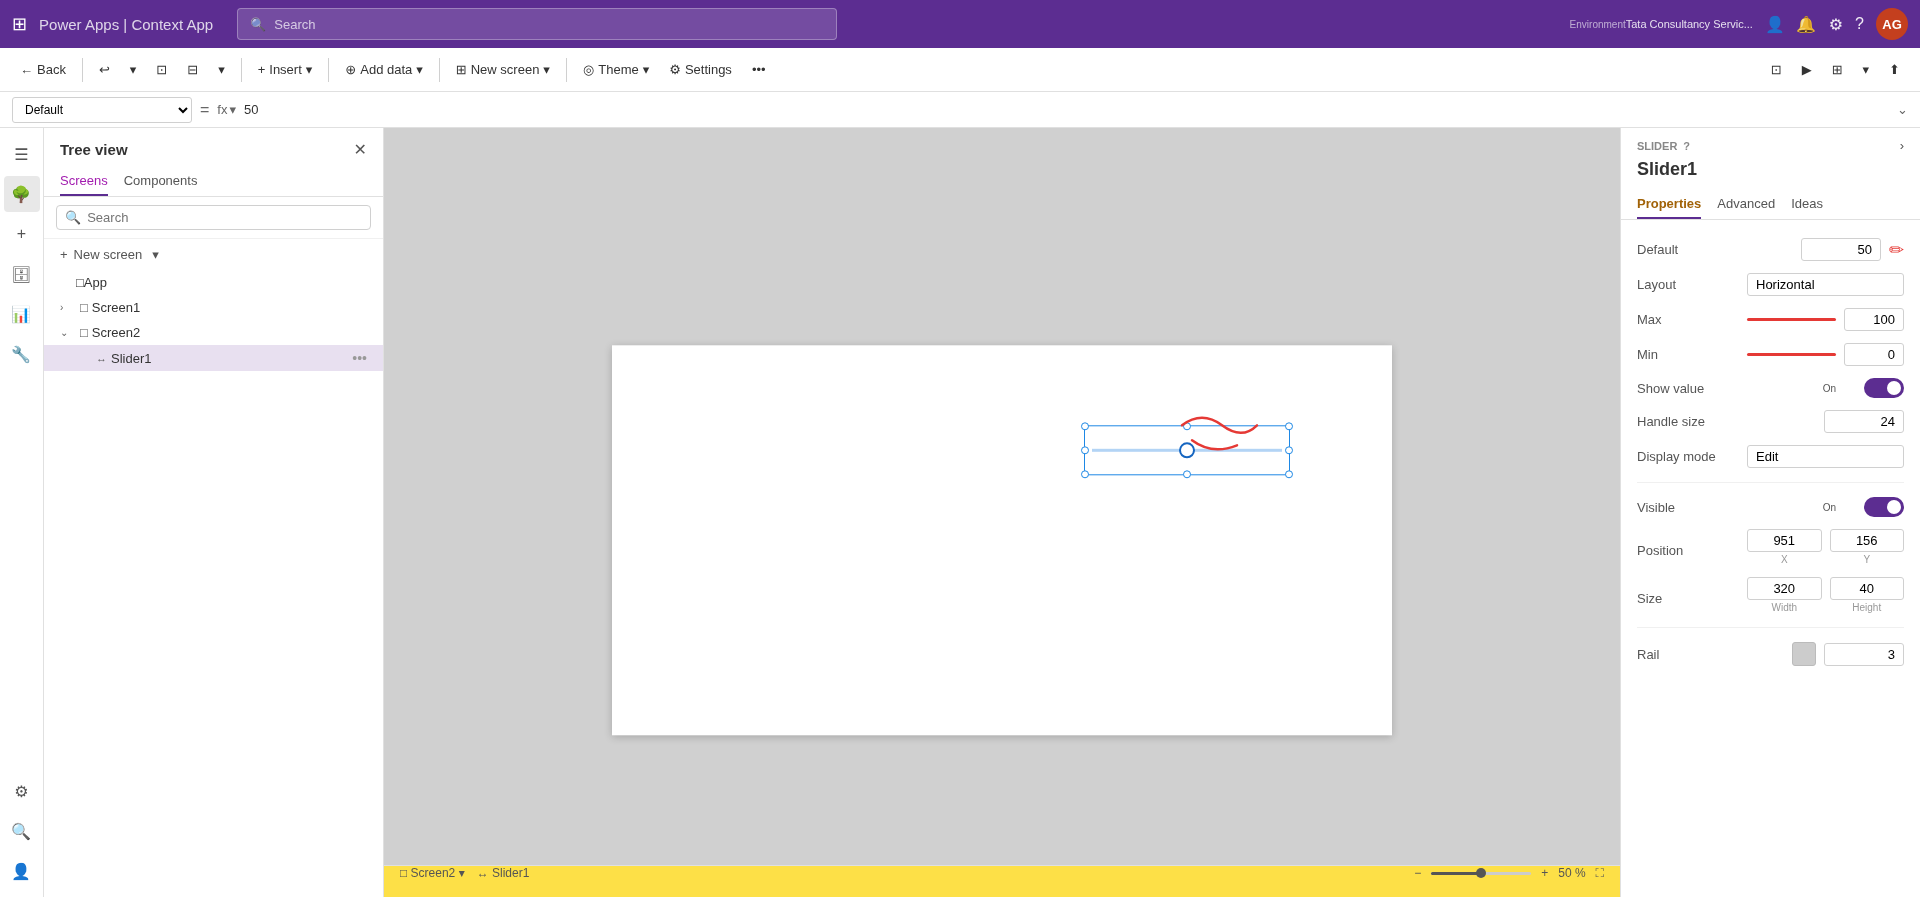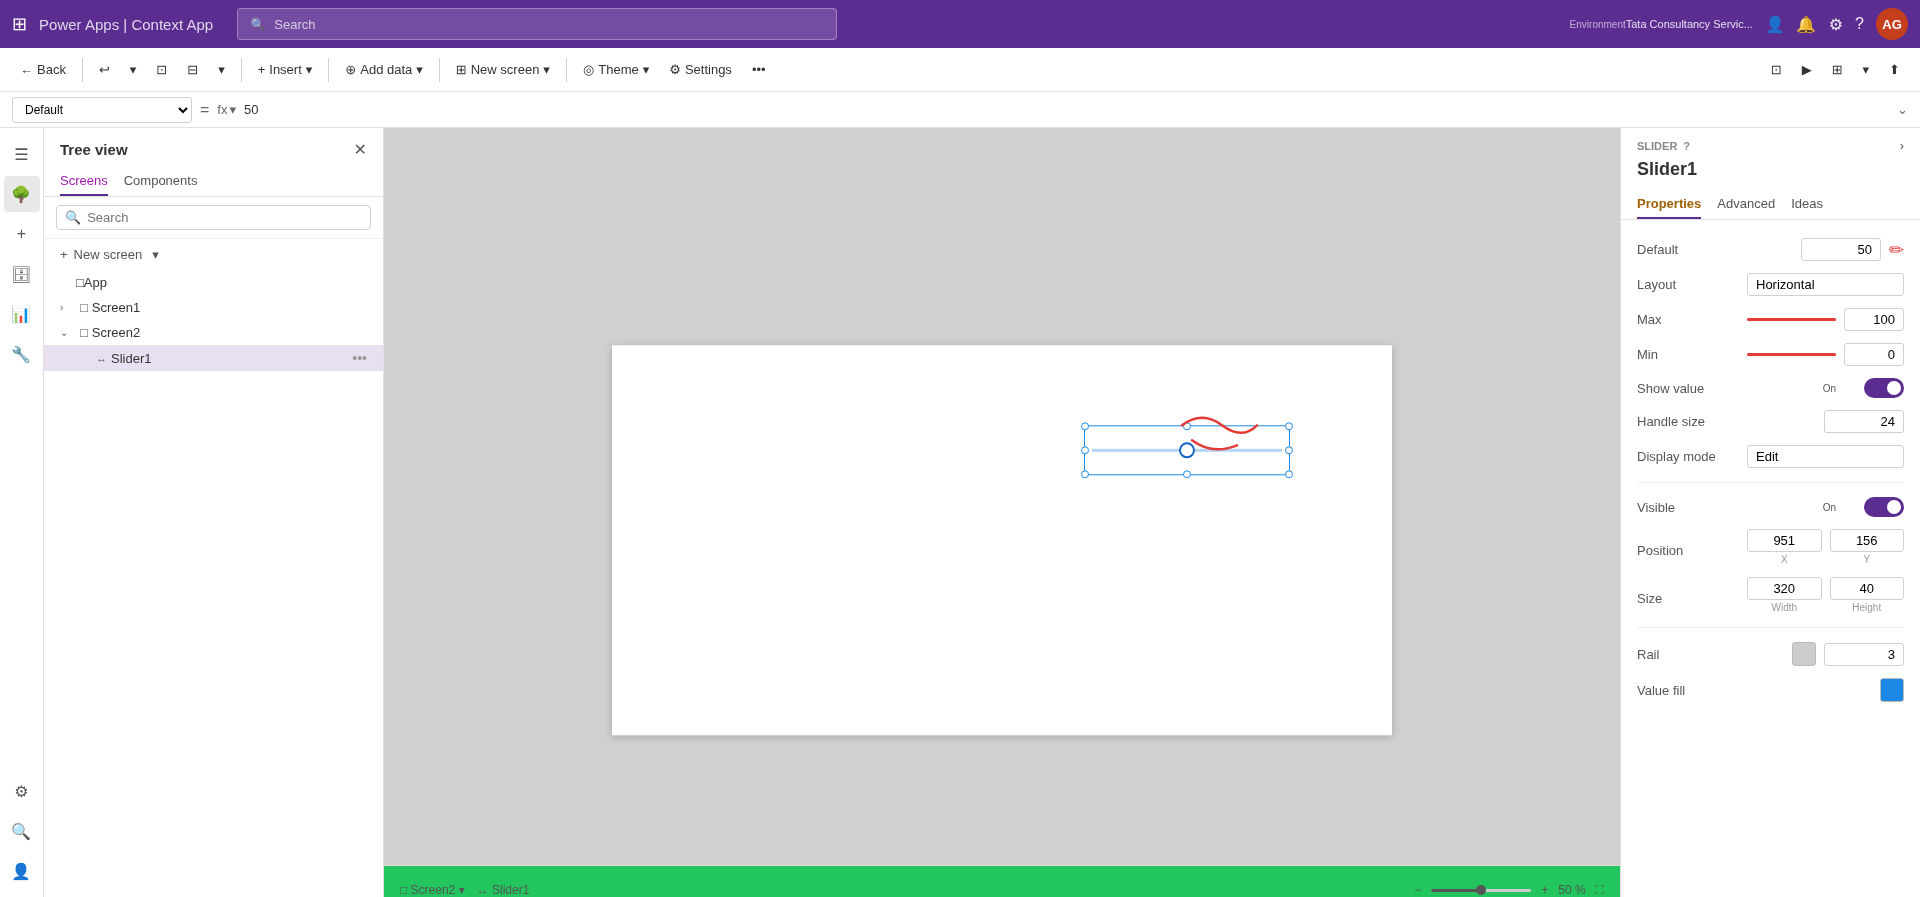--- a/index.html
+++ b/index.html
@@ -574,21 +574,21 @@
 
         <div style="position:absolute; top:50%; left:50%; transform:translate(-50%,-50%); width:16px; height:16px; background:white; border:2px solid #1565c0; border-radius:50%;"></div>
       </div>
 
       <svg style="position:absolute; top:60px; left:560px; width:100px; height:60px; pointer-events:none;">
         <path d="M 10 20 Q 30 5 50 20 Q 70 35 85 20" stroke="#e53935" stroke-width="2.5" fill="none" stroke-linecap="round"></path>
         <path d="M 20 35 Q 40 50 65 40" stroke="#e53935" stroke-width="2.5" fill="none" stroke-linecap="round"></path>
       </svg>
     </div>
 
-    <div style="position:absolute; bottom:0; left:0; right:0; height:32px; background:#22c55e; border-top:1px solid #e0e0e0; display:flex; align-items:flex-end; padding:0 16px; gap:12px; font-size:12px; color:#555;">
+    <div style="position:absolute; bottom:0; left:0; right:0; height:32px; background:#fde047; border-top:1px solid #e0e0e0; display:flex; align-items:flex-start; padding:0 16px; gap:12px; font-size:12px; color:#555;">
       <div class="screen-chip">
         <span>□</span>
         <span>Screen2</span>
         <span>▾</span>
       </div>
       <div class="slider-chip">
         <span>↔</span>
         <span>Slider1</span>
       </div>
       <div style="margin-left:auto; display:flex; align-items:center; gap:10px;">
@@ -728,22 +728,16 @@
       <div class="prop-sep"></div>
 
       <div class="prop-row">
         <span class="prop-label">Rail</span>
         <div class="prop-value" style="gap:8px;">
           <div style="width:24px; height:24px; background:#ccc; border:1px solid #bbb; border-radius:3px; cursor:pointer;"></div>
           <input class="prop-input" type="text" value="3" style="">
         </div>
       </div>
 
-      <div class="prop-row">
-        <span class="prop-label">Value fill</span>
-        <div class="prop-value">
-          <div style="width:24px; height:24px; background:#1e88e5; border:1px solid #bbb; border-radius:3px; cursor:pointer;"></div>
-        </div>
-      </div>
 
     </div>
   </div>
 </div>
 
 </body></html>

